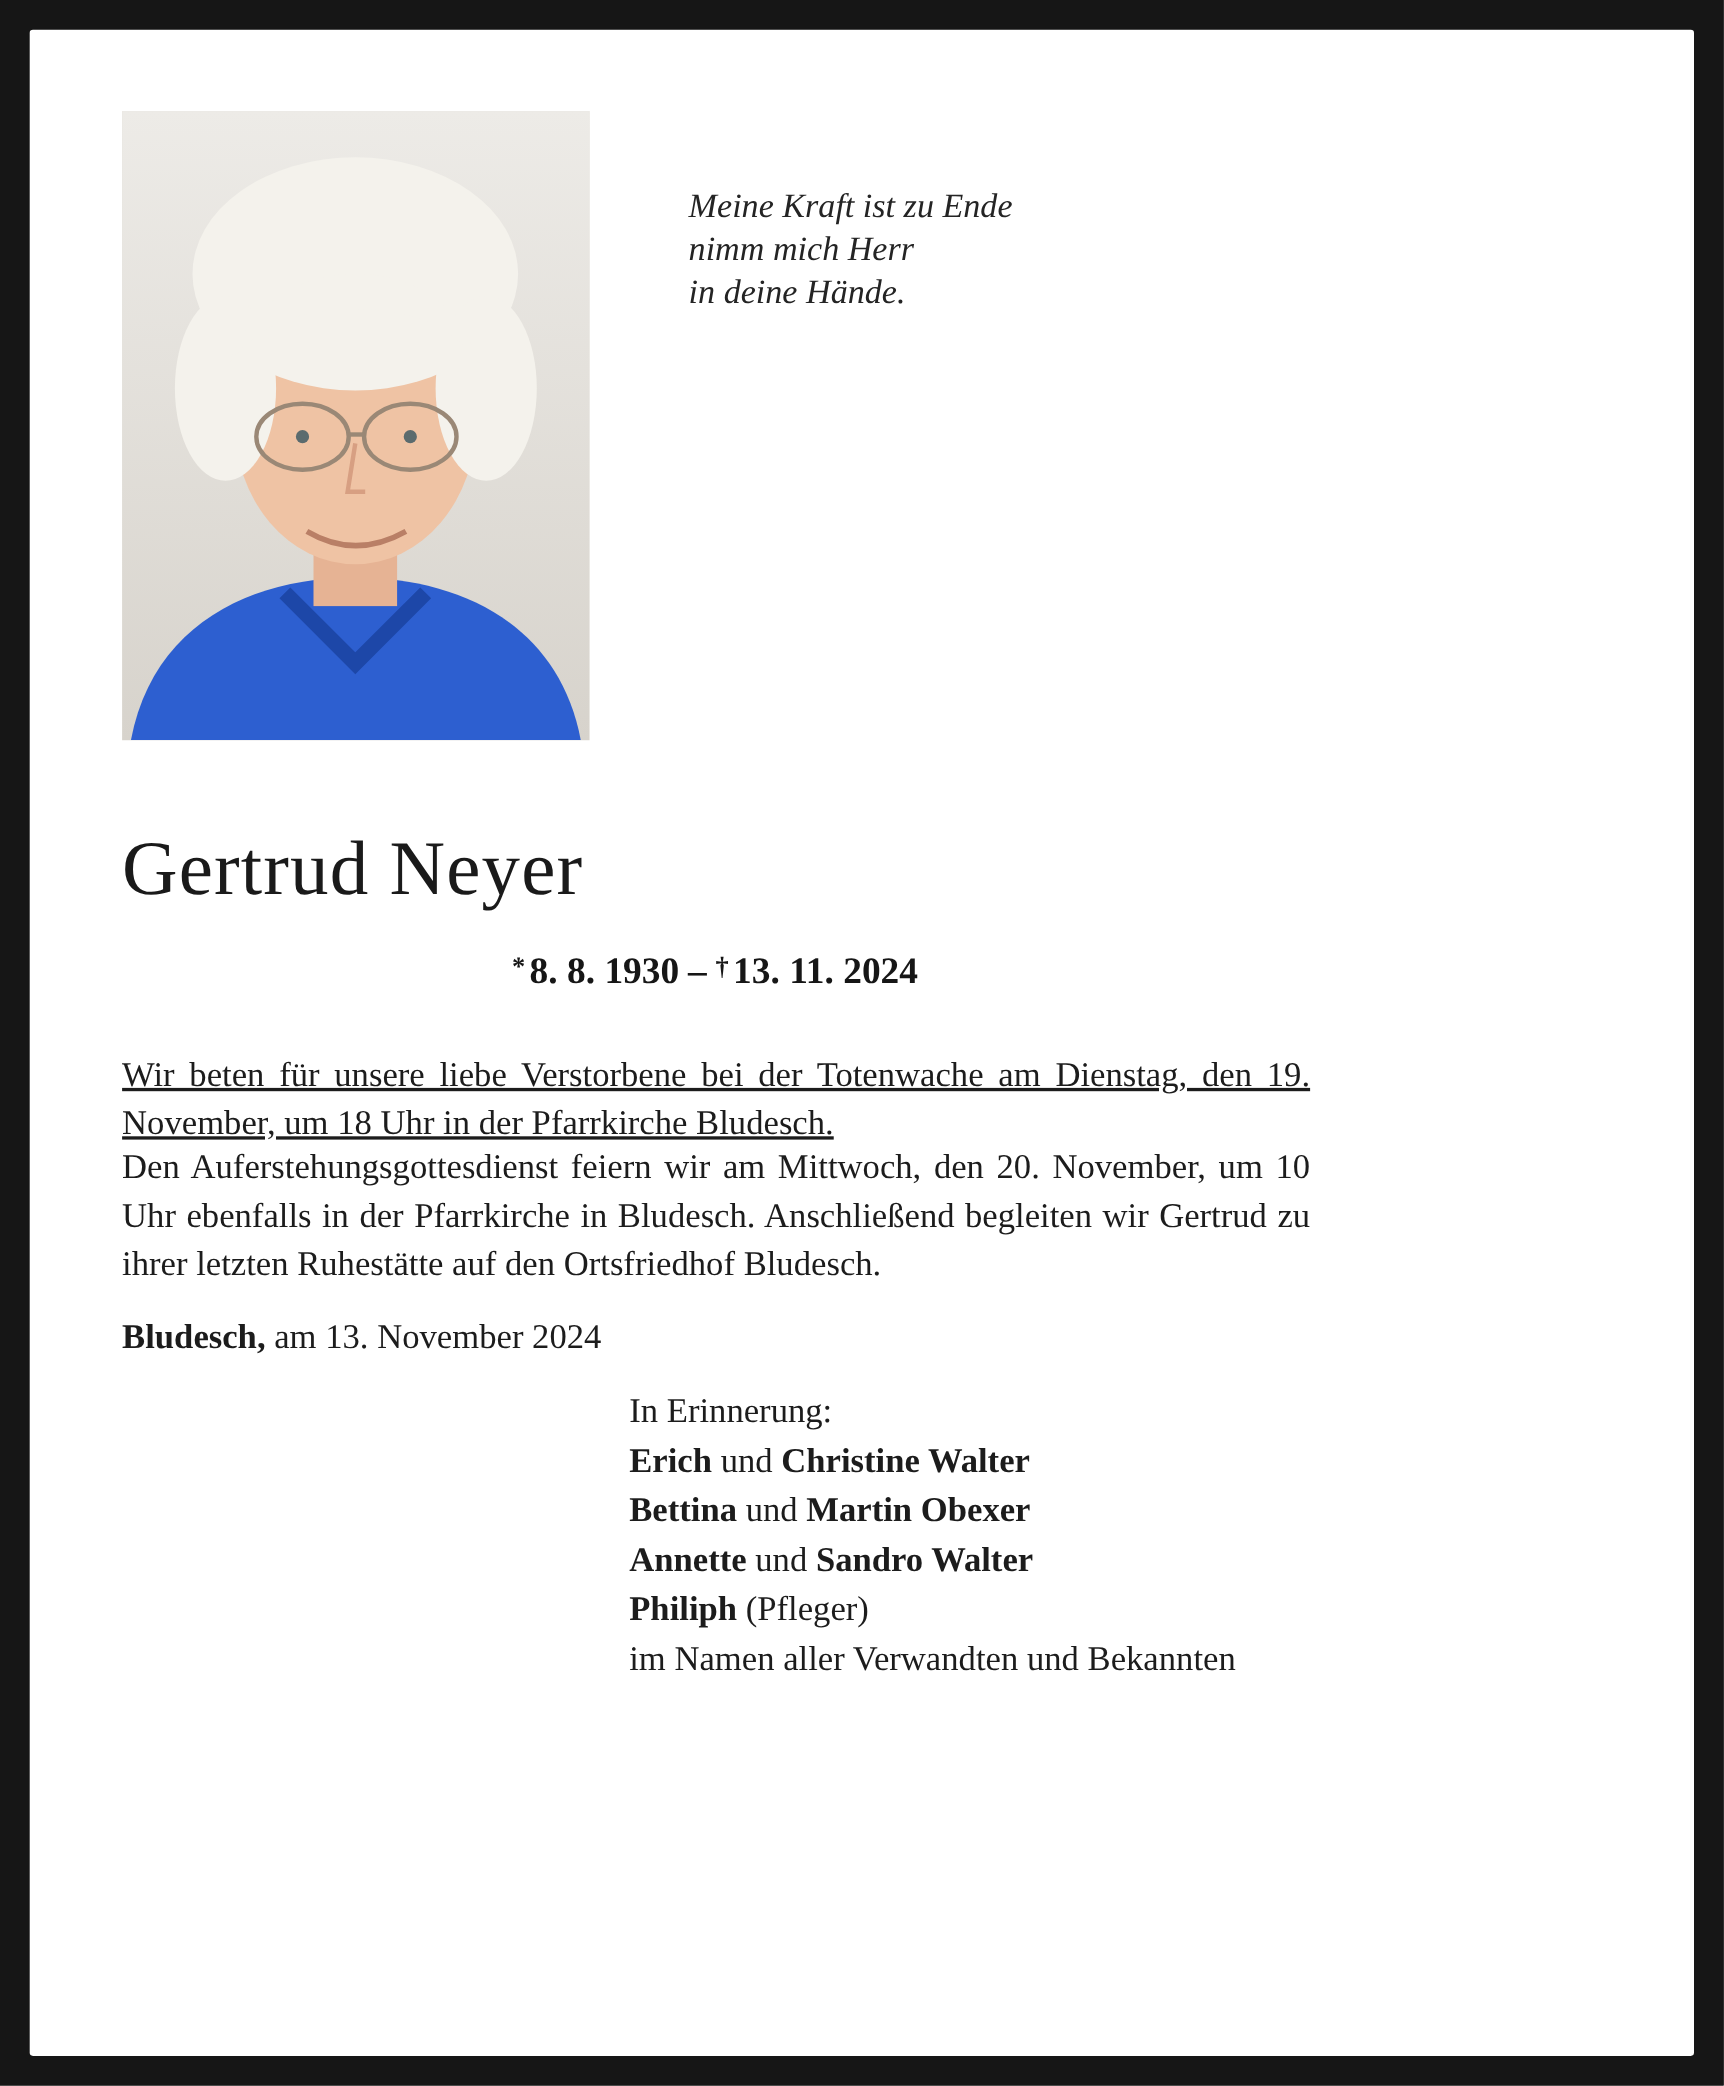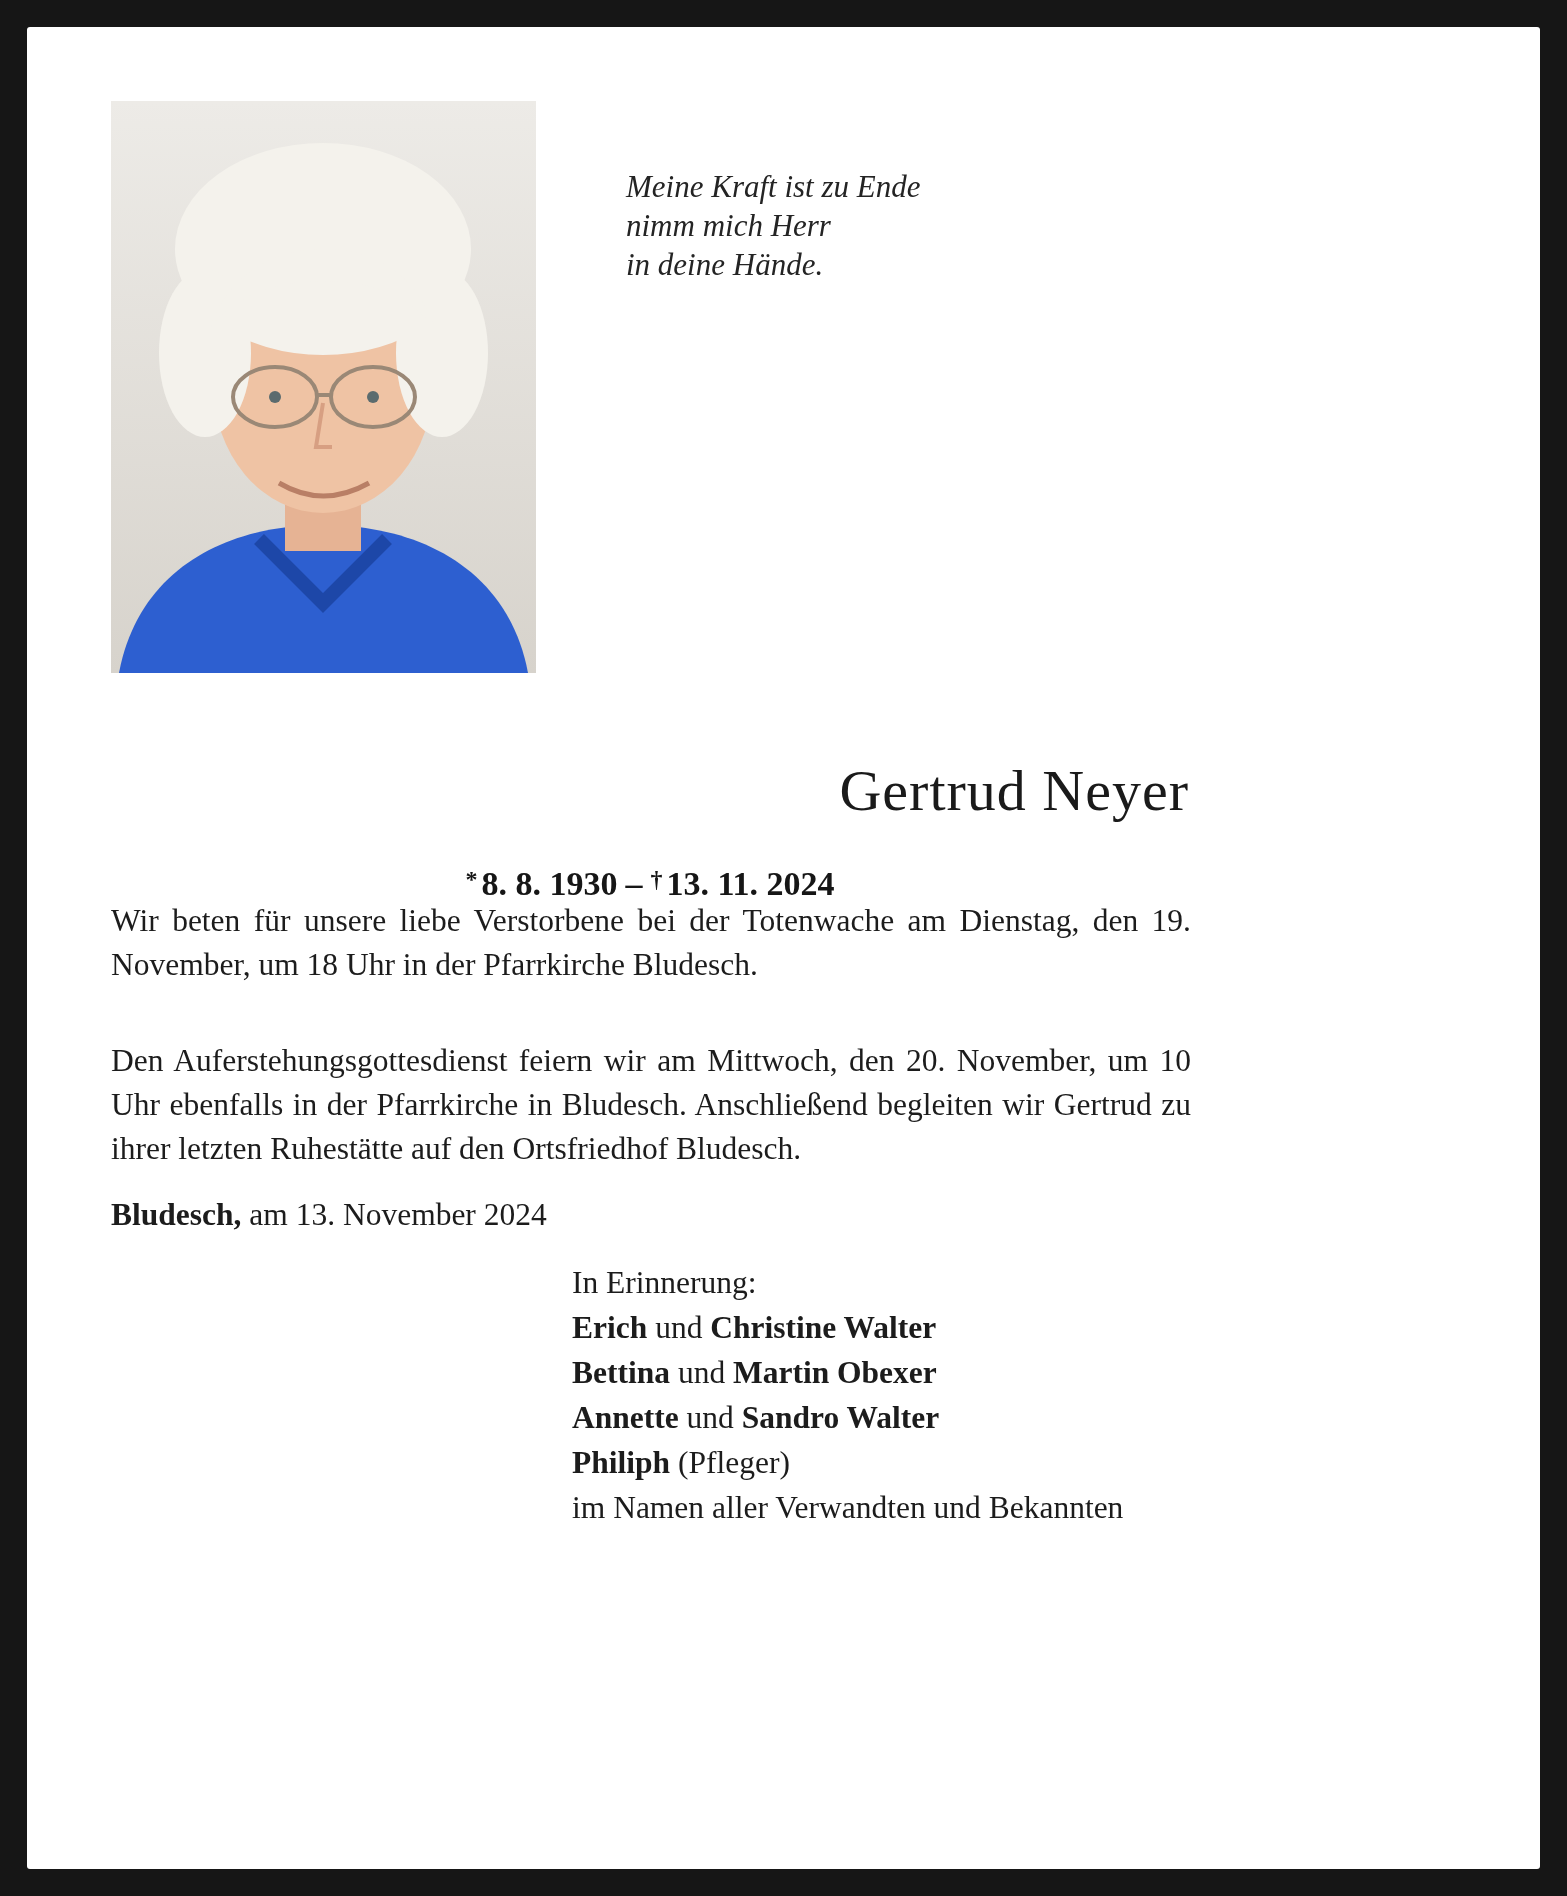--- a/index.html
+++ b/index.html
@@ -32,22 +32,22 @@
     color:#242424;
   }
   .farewell{
     left:599px;top:584px;width:562px;
     font-size:31px;line-height:41px;
     text-align:justify;
     color:#1c1c1c;
   }
   .name-block{
     left:84px;top:718px;width:1078px;
-    text-align:right;
-    font-size:58px;line-height:92px;
+    text-align:left;
+    font-size:70px;line-height:92px;
     color:#1a1a1a;
     letter-spacing:1px;
   }
   .dates-block{
     left:84px;top:832px;width:1078px;
     text-align:center;
     font-weight:bold;
     font-size:34px;line-height:40px;
     color:#161616;
   }
@@ -57,21 +57,21 @@
     margin-right:4px;
     font-weight:bold;
   }
   .dates-block .sep{margin:0 8px;}
   .body-par{
     left:84px;top:0;width:1080px;
     font-size:31.5px;line-height:44px;
     text-align:justify;
     color:#1c1c1c;
   }
-  .par1{top:872px;}
+  .par1{top:928px;text-decoration:underline;}
   .par2{top:1012px;}
   .dateline{
     left:84px;top:1166px;width:1080px;
     font-size:31.5px;line-height:44px;
     color:#1c1c1c;
   }
   .dateline .place{font-weight:bold;}
   .remembrance-heading{
     left:545px;top:1234px;width:620px;
     font-size:31.5px;line-height:44px;

